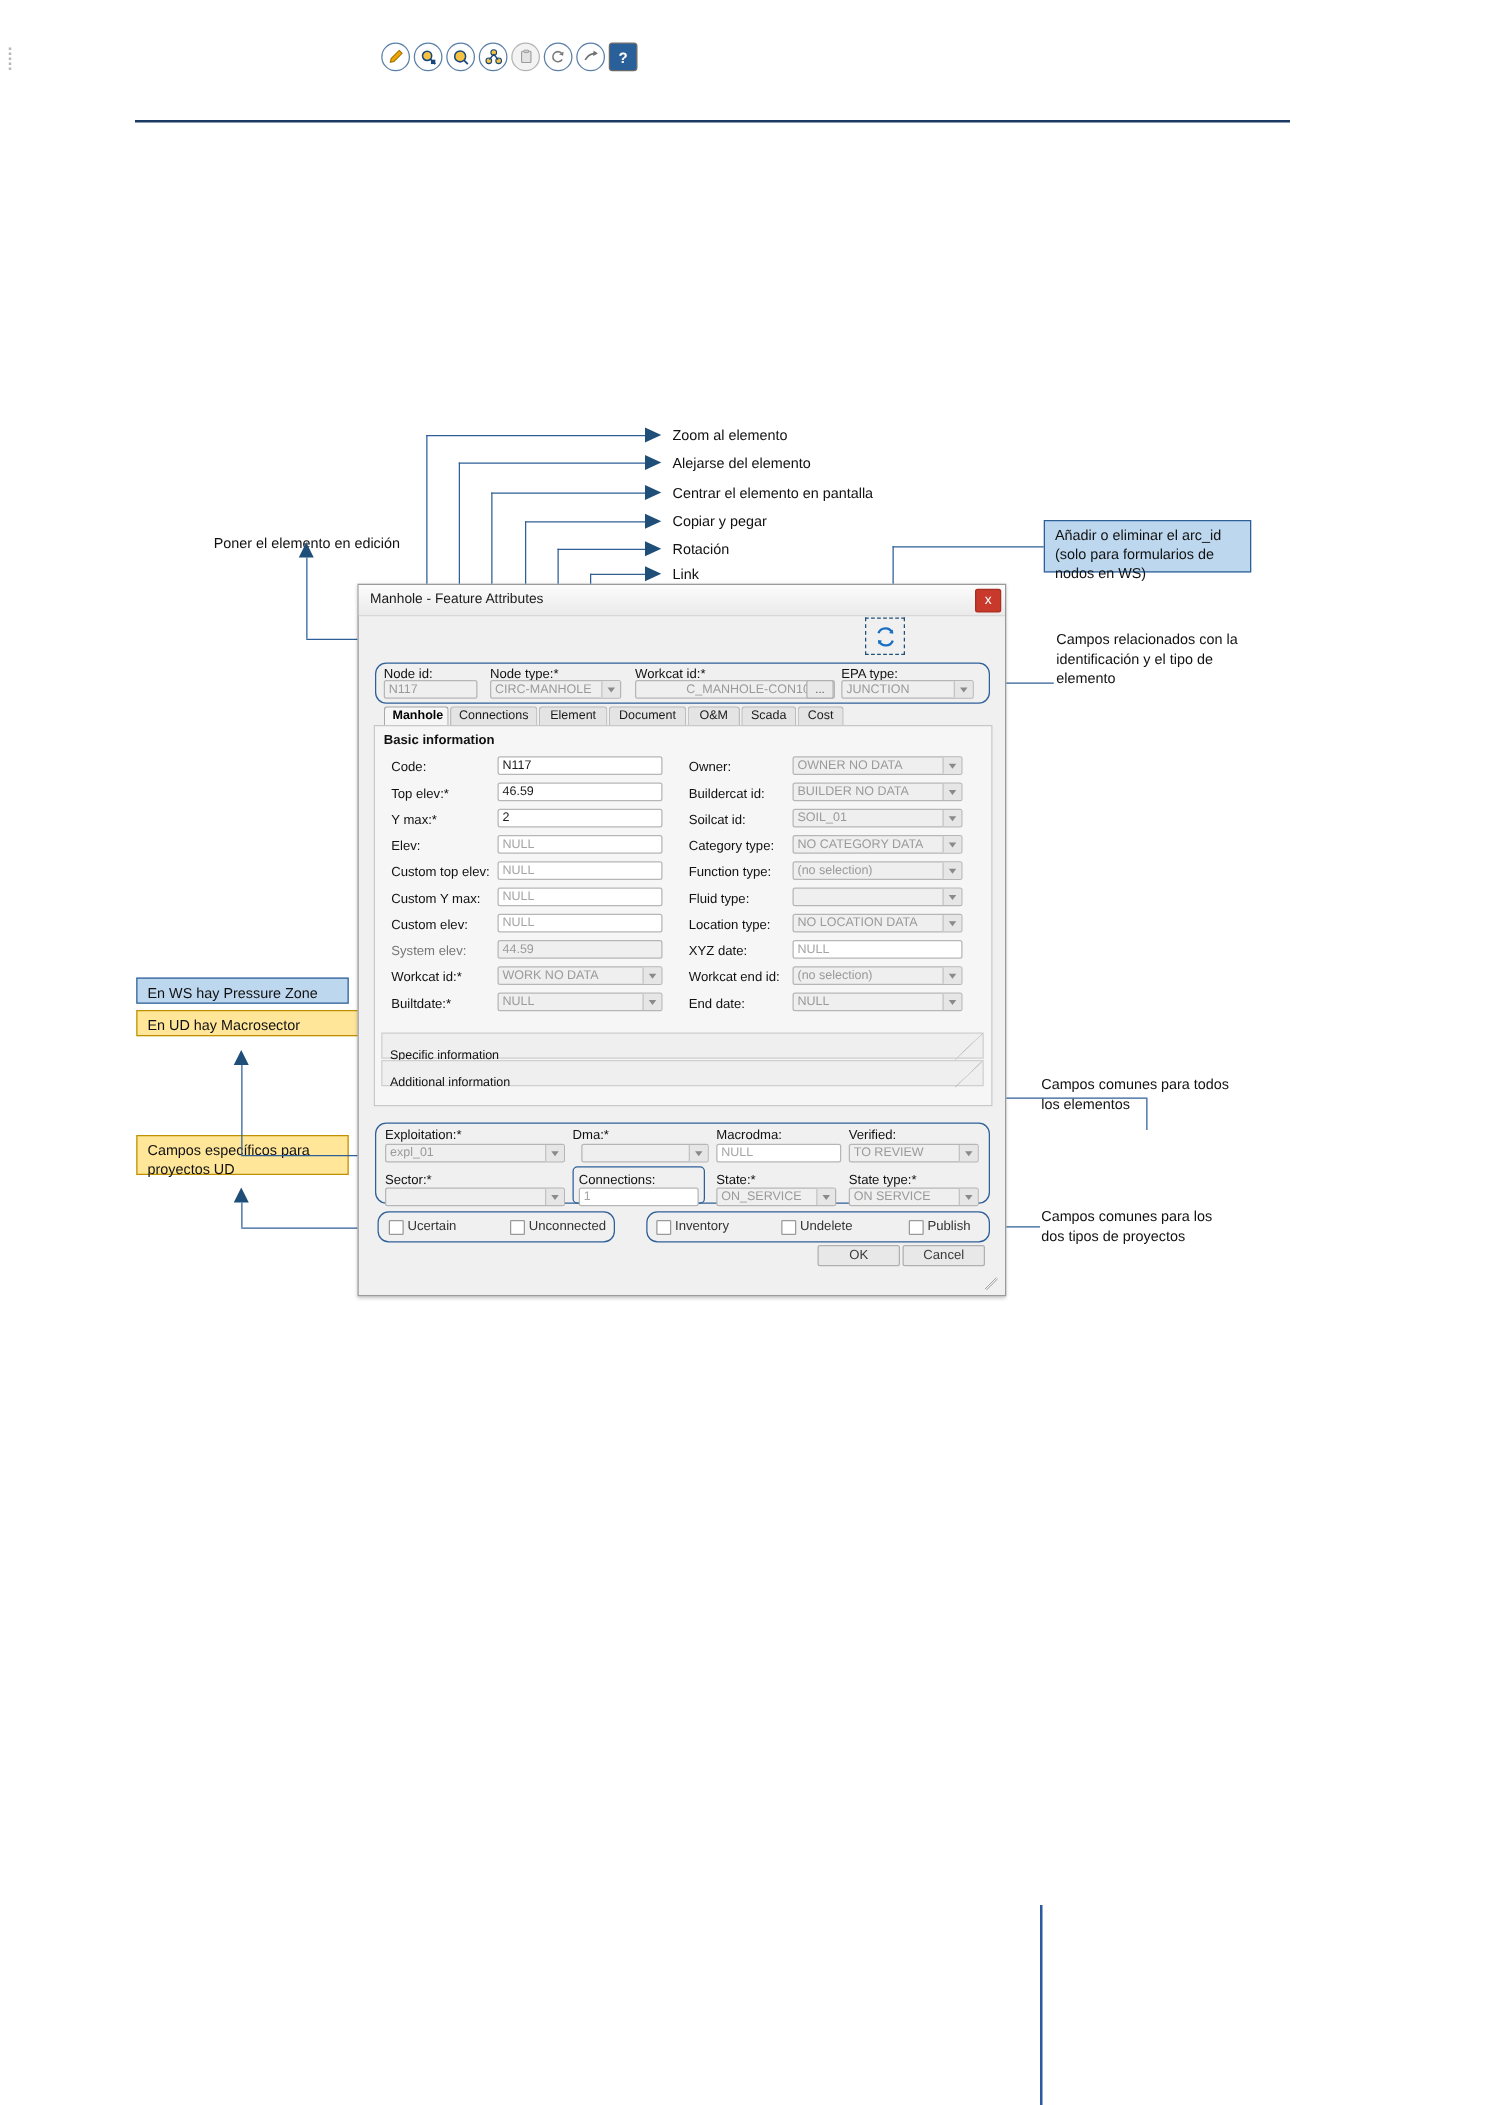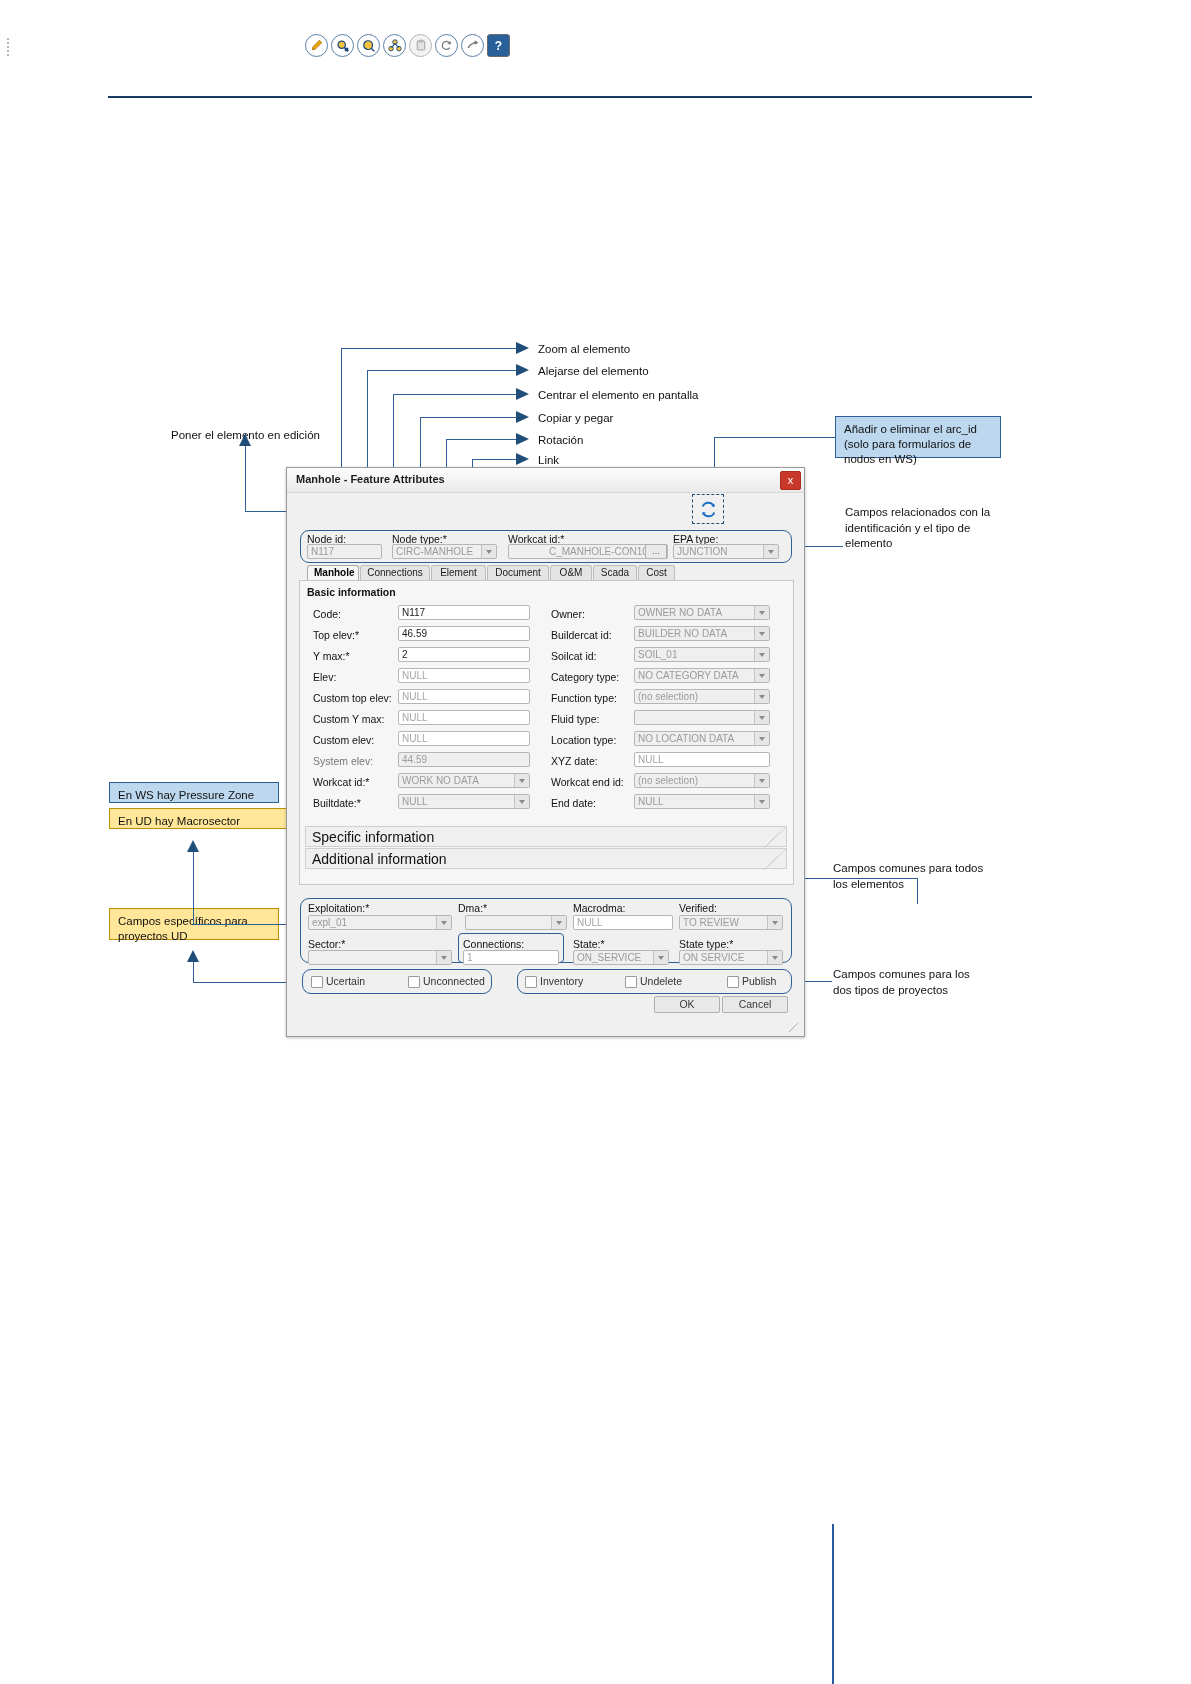--- a/index.html
+++ b/index.html
@@ -48,21 +48,21 @@
     background:#f0f0f0;border:1px solid #9a9a9a;
     box-sizing:border-box;
     box-shadow:0 1px 3px rgba(0,0,0,.25);
   }
   .titlebar{
     position:relative;height:24px;
     background:linear-gradient(#fcfcfc,#eaeaea);
     border-bottom:1px solid #d8d8d8;
   }
   .titlebar .title{
-    position:absolute;left:9px;top:5px;font-size:11px;color:#1b1b1b;font-weight:bold;
+    position:absolute;left:9px;top:5px;font-size:11px;color:#1b1b1b;
   }
   .titlebar .closebtn{
     position:absolute;right:3px;top:3px;width:19px;height:17px;
     background:#c9392b;border:1px solid #a82e22;border-radius:2px;
     color:#fff;font-size:11px;line-height:17px;text-align:center;
   }
   .grip{position:absolute;left:7px;top:36px;width:4px;height:16px;}
   .grip i{display:block;width:2px;height:2px;background:#b8b8b8;margin:2px 0;}
   .tbtn{
     position:absolute;top:34px;width:23px;height:23px;border-radius:50%;
@@ -129,21 +129,21 @@
     position:absolute;left:299px;top:580px;width:495px;height:305px;
     background:#f6f6f6;border:1px solid #c8c8c8;box-sizing:border-box;
   }
   .section-title{position:absolute;font-size:10.5px;font-weight:bold;color:#111;}
 
   
   .collap{
     position:absolute;left:305px;width:482px;height:21px;
     background:#efefef;border:1px solid #cfcfcf;box-sizing:border-box;
   }
-  .collap span{position:absolute;left:6px;top:2px;font-size:14px;color:#111;}
+  .collap span{position:absolute;left:6px;top:12px;font-size:10px;color:#111;}
   .collap:after{
     content:"";position:absolute;right:0;top:0;width:22px;height:21px;
     background:linear-gradient(to bottom right, transparent 48%, #c2c2c2 49%, transparent 52%);
   }
 
   
   .cb{position:absolute;width:10px;height:10px;border:1px solid #9a9a9a;background:#fff;border-radius:1px;}
   .cbl{position:absolute;font-size:10.5px;color:#333;}
 
   

